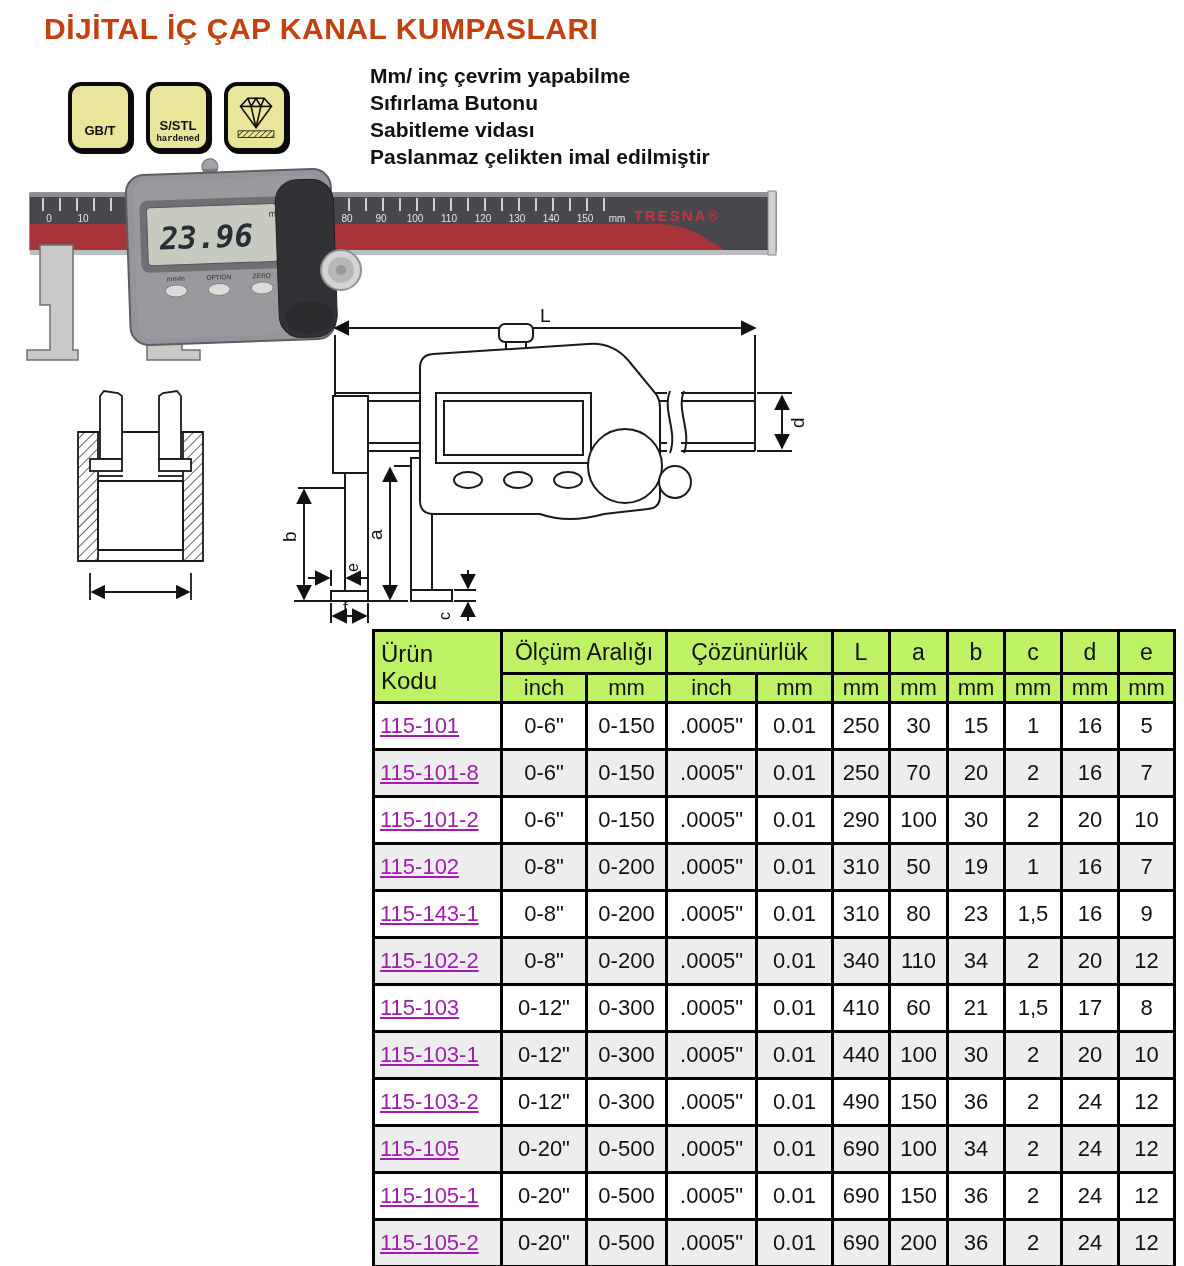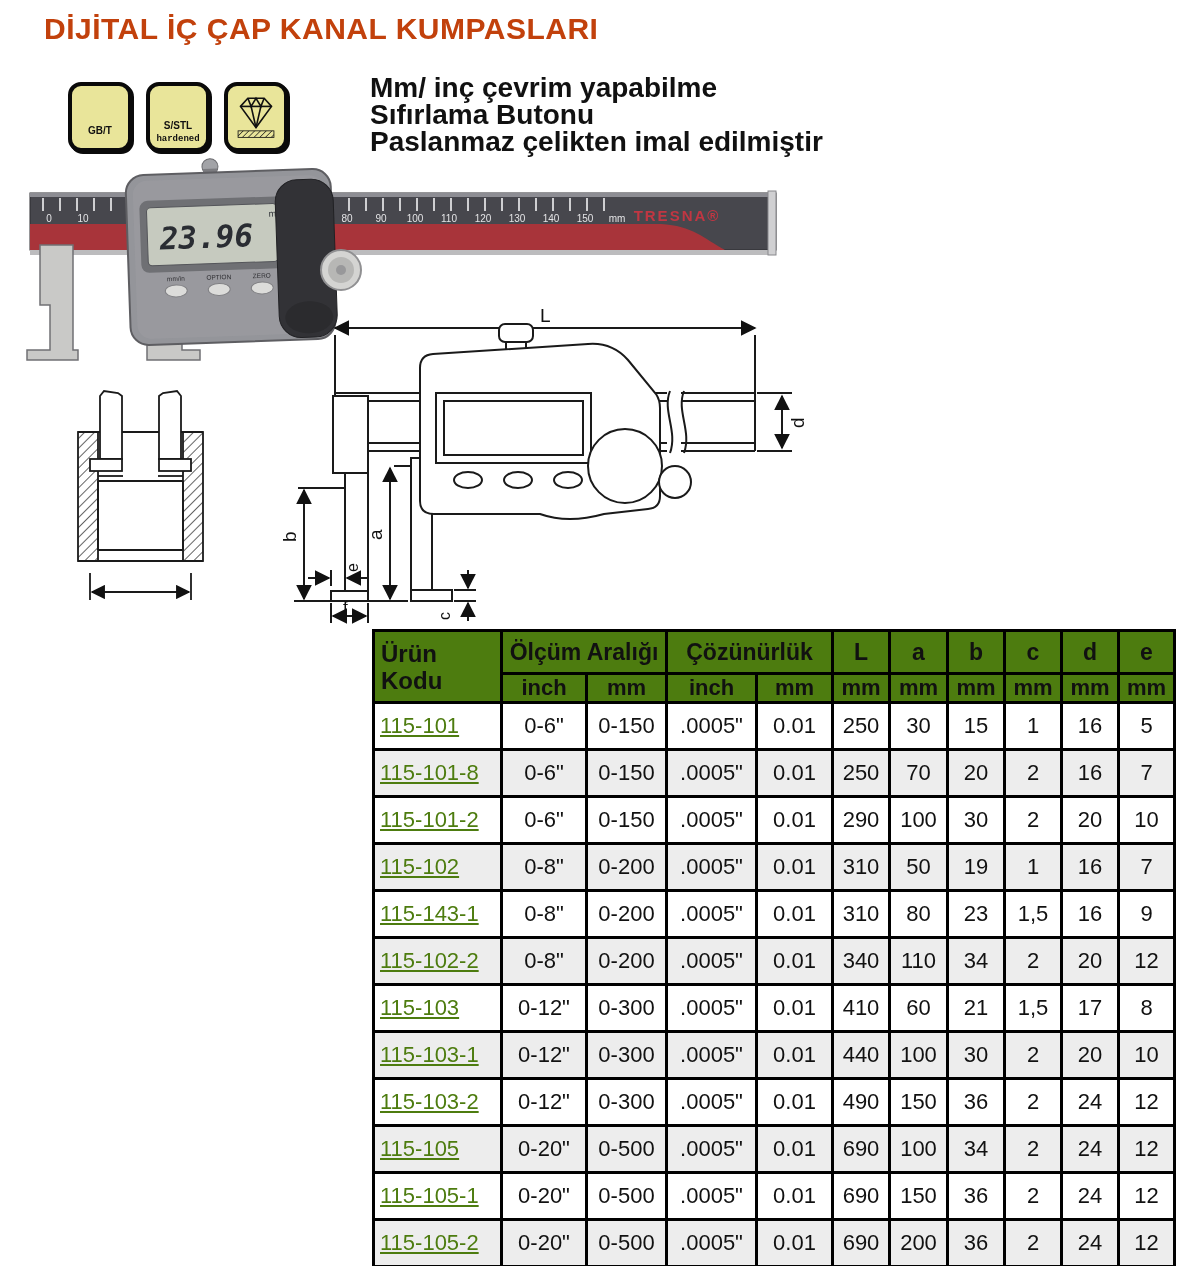--- a/index.html
+++ b/index.html
@@ -5,40 +5,40 @@
   html,body{margin:0;padding:0;background:#fff;}
   .page{position:relative;width:1184px;height:1266px;background:#fff;overflow:hidden;
         font-family:"Liberation Sans",sans-serif;color:#111;}
   .title{position:absolute;left:44px;top:12px;font-size:30px;font-weight:bold;
          color:#c2410c;letter-spacing:.5px;white-space:nowrap;}
   
   .badges{position:absolute;left:68px;top:82px;display:flex;gap:14px;}
   .badge{width:56px;height:62px;background:#e9e59a;border:4px solid #0a0a0a;border-radius:13px;
          display:flex;flex-direction:column;align-items:center;justify-content:center;
          box-shadow:2px 2px 0 #0a0a0a;}
-  .badge .b1{font-size:10px;font-weight:bold;line-height:16px;margin-top:28px;}
+  .badge .b1{font-size:13px;font-weight:bold;line-height:16px;margin-top:28px;}
   .badge .b2{font-size:9px;font-weight:bold;line-height:10px;font-family:Liberation Mono, monospace;}
   
-  .features{position:absolute;left:370px;top:74px;font-size:28px;font-weight:bold;line-height:27px;}
+  .features{position:absolute;left:370px;top:62px;font-size:21px;font-weight:bold;line-height:27px;}
   
   #photo-svg{position:absolute;left:25px;top:158px;}
   #diagram-svg{position:absolute;left:268px;top:308px;}
   #section-svg{position:absolute;left:55px;top:382px;}
   
   .specs{position:absolute;left:372px;top:629px;}
   table{border-collapse:collapse;table-layout:fixed;width:801px;}
   th,td{border:3px solid #000;overflow:hidden;}
-  thead th{background:#4d7c0f;font-size:23px;font-weight:bold;padding:1px 4px;text-align:center;}
+  thead th{background:#bef264;font-size:23px;font-weight:normal;padding:1px 4px;text-align:center;}
   th.code-h{text-align:left;font-size:24px;line-height:27px;padding-left:6px;}
   tr.subrow th{font-size:22px;height:26px;padding:0 2px;}
   tr.grouprow th{height:38px;}
   td{font-size:22px;text-align:center;height:42px;background:#fff;font-weight:normal;}
   tr.alt td{background:#ededed;}
   td.code-cell{text-align:left;padding-left:5px;}
-  a.code-link{color:#4d7c0f;text-decoration:underline;cursor:pointer;}
+  a.code-link{color:#a21caf;text-decoration:underline;cursor:pointer;}
   text{stroke:none;}
 </style>
 </head>
 <body>
 
 <div class="page">
 
   <div class="title">DİJİTAL İÇ ÇAP KANAL KUMPASLARI</div>
 
   <div class="badges">
@@ -63,20 +63,21 @@
           <polyline points="21,16 27,42 33,16"></polyline>
         </g>
         <rect x="5" y="46" width="44" height="8" fill="url(#bh)" stroke="#111" stroke-width="1"></rect>
       </svg>
     </div>
   </div>
 
   <div class="features">
     <div>Mm/ inç çevrim yapabilme</div>
     <div>Sıfırlama Butonu</div>
+    <div>Sabitleme vidası</div>
     <div>Paslanmaz çelikten imal edilmiştir</div>
   </div>
 
   <svg id="photo-svg" width="755" height="270" viewBox="0 0 755 270">
     <defs>
       <pattern id="tickp" width="17" height="13" patternUnits="userSpaceOnUse">
         <rect x="0" y="0" width="2" height="13" fill="#dedee0"></rect>
       </pattern>
     </defs>
 

